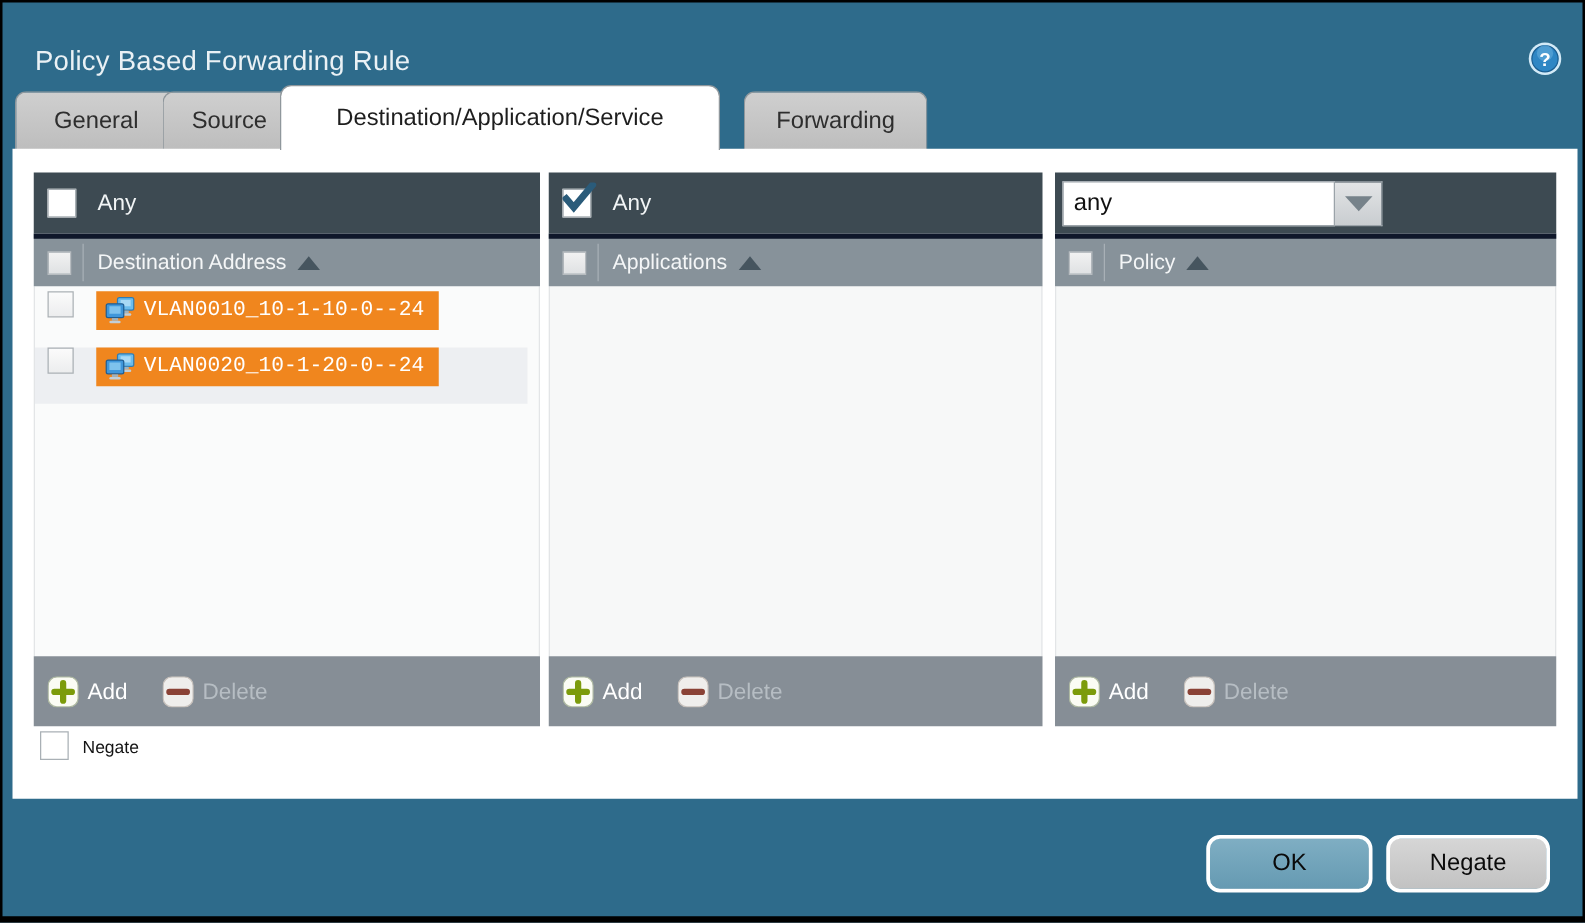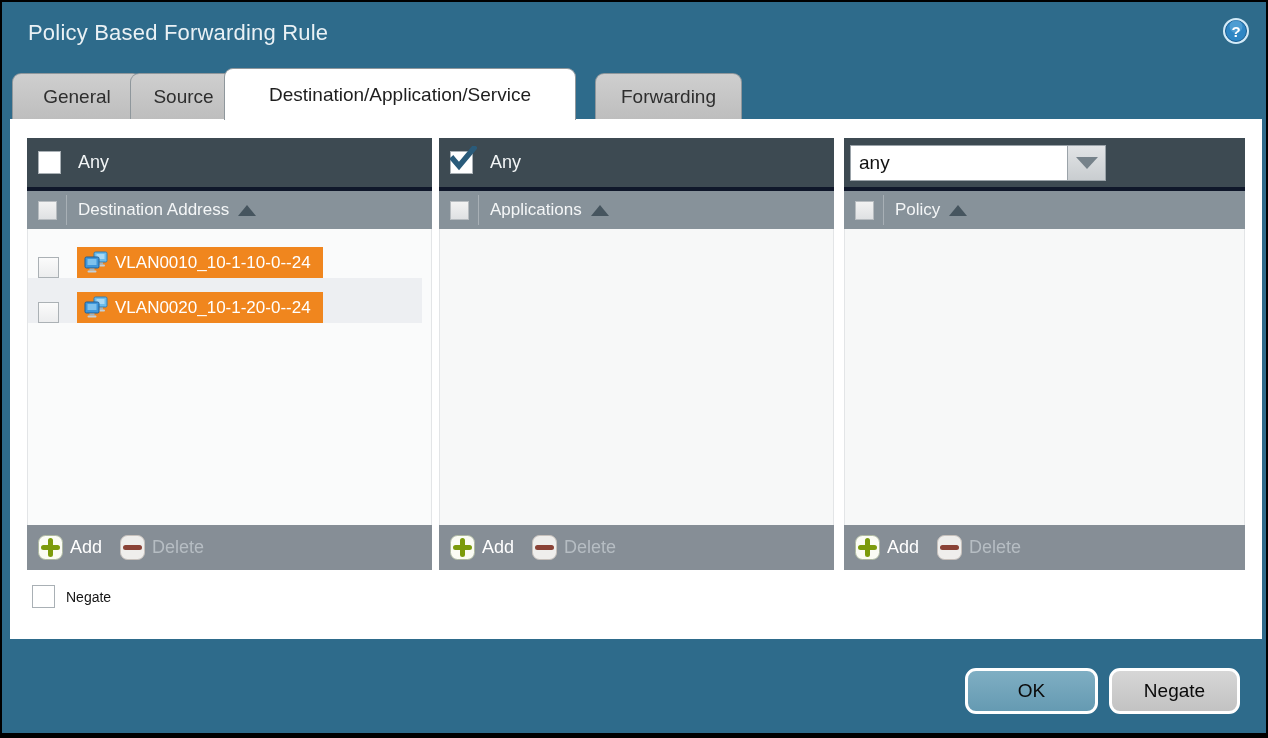--- a/index.html
+++ b/index.html
@@ -7,21 +7,21 @@
   body { font-family: "Liberation Sans", sans-serif; background: #000; }
 
   .screen {
     position: absolute; left: 0; top: 0; width: 1268px; height: 738px;
     background: #2E6B8B;
     border: 2px solid #000;
     border-bottom-width: 5px;
   }
 
   
-  .titlebar { position: absolute; left: 0; top: 0; width: 100%; height: 64px; }
+  .titlebar { position: absolute; left: 0; top: 16px; width: 100%; height: 64px; }
   .title-text {
     position: absolute; left: 26px; top: 18px;
     color: #EAF1F5; font-size: 22px; letter-spacing: 0.2px;
   }
   .help-btn { position: absolute; right: 16px; top: 15px; width: 28px; height: 28px; cursor: pointer; }
 
   
   .tab {
     position: absolute; top: 71px; height: 47px;
     background: linear-gradient(#CFCFCF, #BDBDBD);
@@ -74,33 +74,33 @@
     border-bottom: 11px solid #46555F;
   }
 
   .panel-list {
     background: #FAFBFB; border-left: 1px solid #E3E5E7; border-right: 1px solid #E3E5E7;
     height: 296px; overflow: hidden; padding-top: 4px;
   }
   .panel-list.empty { background: #F7F8F8; }
 
   .row {
-    height: 45px; display: flex; align-items: flex-end;
-    padding-left: 10px; margin-right: 9px; cursor: pointer;
+    height: 45px; display: flex; align-items: flex-start;
+    padding-left: 10px; margin-right: 9px; cursor: pointer; font-family: Liberation Mono, monospace;
   }
   .row:nth-child(even) { background: #EDEFF2; }
   .row-chip {
     margin-left: 18px; height: 31px; background: #F0861E;
     display: flex; align-items: center; padding: 0 12px 0 7px;
   }
   .row-chip .chip-text { color: #FFFFFF; font-size: 17px; margin-left: 7px; white-space: nowrap; }
 
   .panel-footer {
-    height: 45px; background: #868E96;
-    display: flex; align-items: center; padding-left: 11px; 
+    height: 56px; background: #868E96;
+    display: flex; align-items: center; padding-left: 11px; gap: 10px;
   }
   .tool-btn { display: flex; align-items: center; gap: 7px; cursor: pointer; }
   .tool-btn.disabled { cursor: default; }
   .tool-label { font-size: 18px; color: #FFFFFF; }
   .tool-btn.disabled .tool-label { color: #B6BDC3; }
   .tool-btn + .tool-btn { margin-left: 18px; }
 
   
   .cb { background: #FFFFFF; border: 1px solid #A9B0B5; position: relative; flex: none; }
   .cb-22 { width: 23px; height: 23px; }

